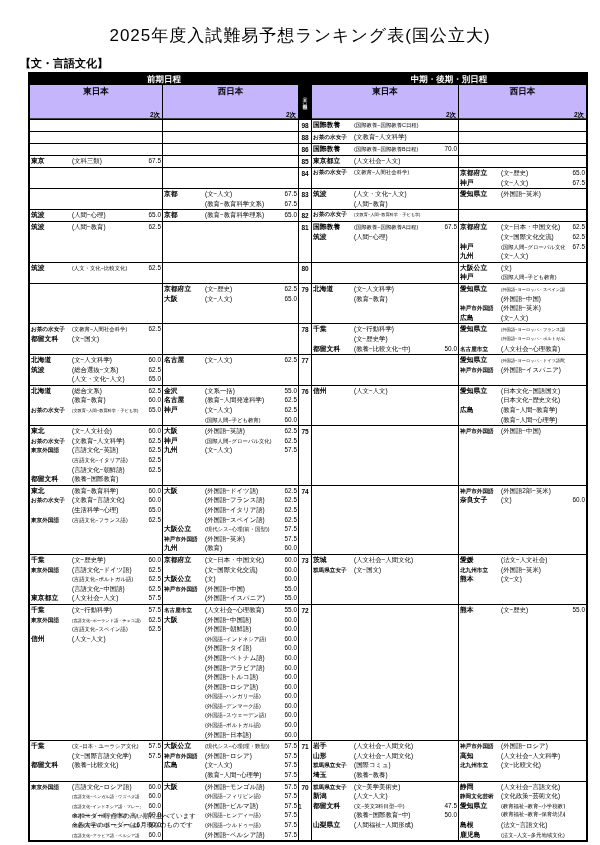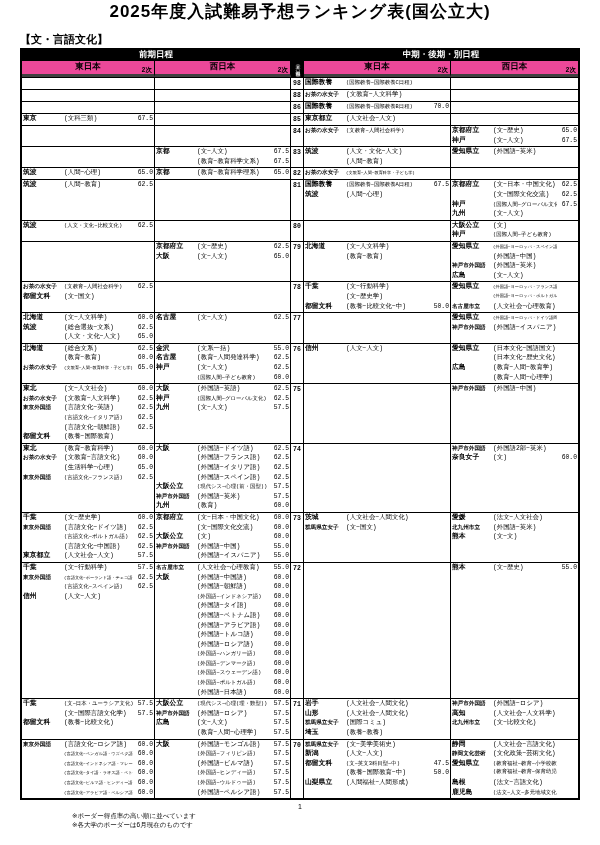--- a/index.html
+++ b/index.html
@@ -2,27 +2,27 @@
 <html><head>
 <meta charset="utf-8">
 <style>
   * { margin:0; padding:0; box-sizing:border-box; }
   html,body { width:600px; }
   body {
     width:600px; height:845px; background:#fff; position:relative;
     font-family:"Liberation Sans","DejaVu Sans",sans-serif; color:#000;
     overflow:hidden;
   }
-  .page-title { text-align:center; font-size:17px; font-weight:bold; letter-spacing:1px; }
+  .page-title { text-align:center; font-size:17px; font-weight:normal; padding-top:24px; letter-spacing:1px; }
   .section-label { font-size:11px; font-weight:bold; margin:9px 0 1px 20px; }
 
-  .rank-table { margin-left:20px; width:560px; border:2px solid #000;font-family:Liberation Mono, monospace; }
+  .rank-table { margin-left:28px; width:560px; border:2px solid #000; }
   .grid-row { display:grid; grid-template-columns:133px 136px 13px 147px 127px; }
   .hdr-black { background:#000; color:#fff; font-weight:bold; font-size:8.5px; text-align:center; line-height:11px; height:11px; }
-  .hdr-blue  { background:#ec4899; border-right:1px solid #000; border-bottom:3px solid #404040; height:16px; position:relative; }
+  .hdr-blue  { background:#c4b5fd; border-right:1px solid #000; border-bottom:1px solid #404040; height:34px; position:relative; }
   .hdr-blue .region { text-align:center; font-weight:bold; font-size:8.5px; line-height:12px; }
   .hdr-blue .niji { position:absolute; right:2px; bottom:0; font-size:6.5px; font-weight:bold; line-height:7px; }
   .rate-hdr {
     background:#000; color:#fff; grid-row:1/3; grid-column:3/4;
     writing-mode:vertical-rl; text-orientation:upright;
     font-size:5px; line-height:13px; text-align:center; letter-spacing:0;
     border-left:1px solid #000; border-right:1px solid #000;
   }
   .span2L { grid-column:1/3; }
   .span2R { grid-column:4/6; }

